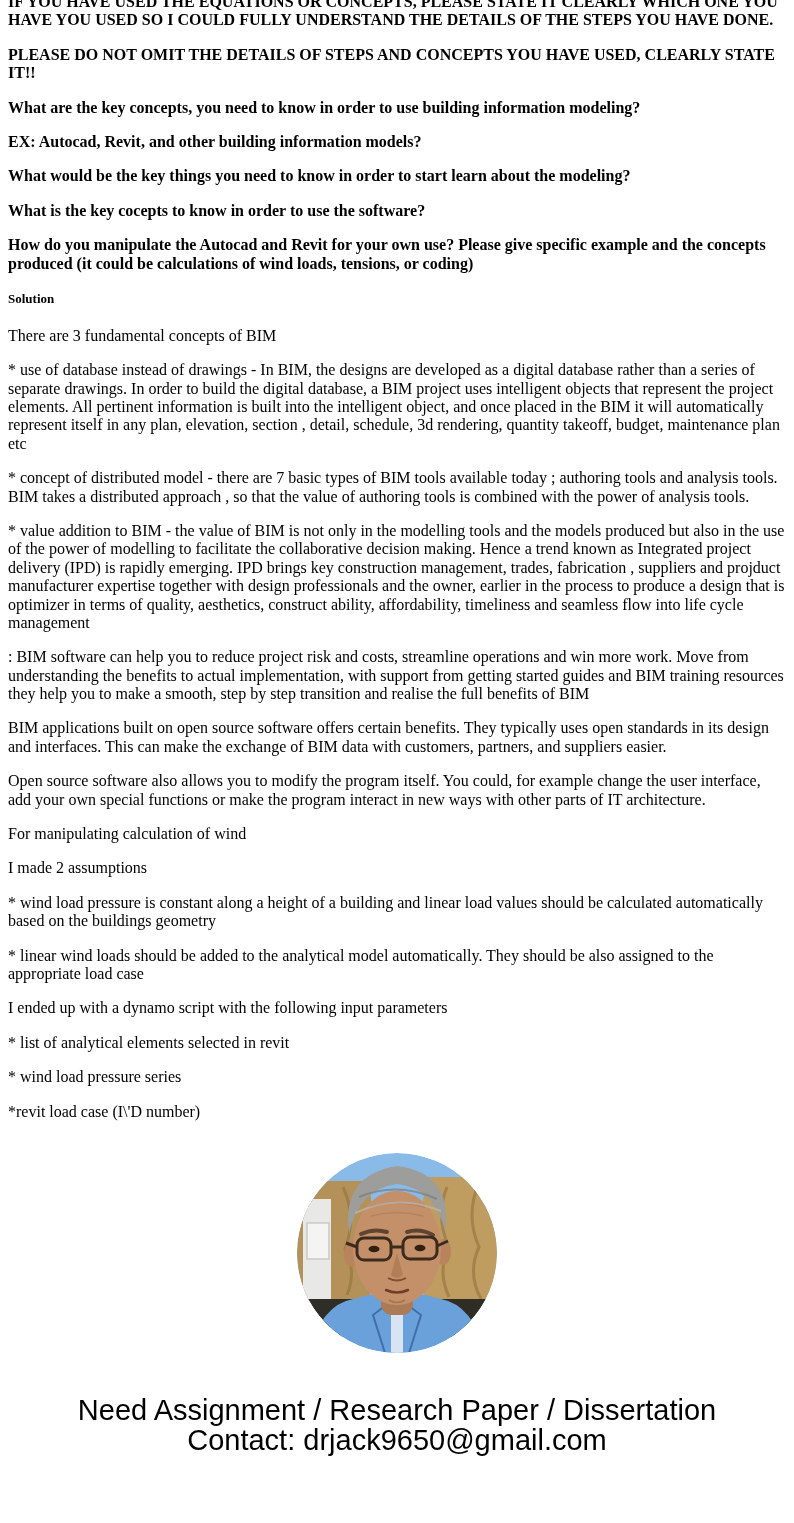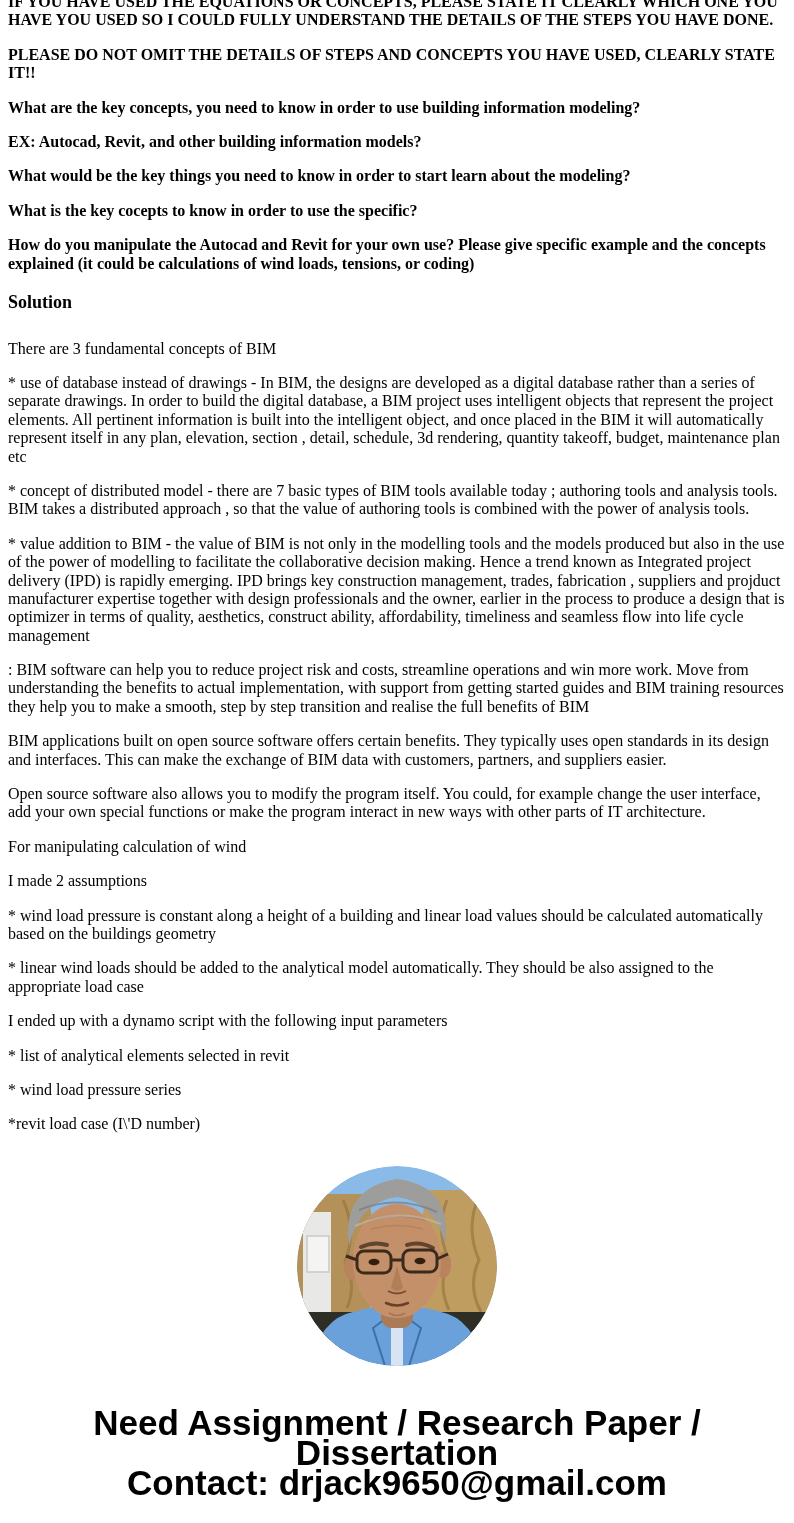--- a/index.html
+++ b/index.html
@@ -12,60 +12,60 @@
     background: #ffffff;
     color: #000000;
     font-family: "Liberation Serif", serif;
     font-size: 16px;
     line-height: 1.15;
   }
   p { margin: 16px 0; }
   .bold { font-weight: bold; }
   .first-clipped { margin-top: -7px; }
   h3.solution-heading {
-    font-size: 18px;
+    font-size: 13px;
     font-weight: bold;
-    margin: 19px 0 27px 0;
+    margin: 19px 0 20px 0;
     font-family: "Liberation Serif", serif;
   }
   .avatar-wrap {
     margin-top: 32px;
     text-align: center;
   }
   .avatar {
     width: 200px;
     height: 200px;
     border-radius: 50%;
     display: inline-block;
     overflow: hidden;
     vertical-align: top;
   }
   .avatar svg { display: block; width: 200px; height: 200px; }
   .footer {
     margin-top: 42px;
     text-align: center;
     font-family: "Liberation Sans", sans-serif;
-    font-weight: bold;
-    font-size: 35px;
+    font-weight: normal;
+    font-size: 29px;
     line-height: 30px;
     color: #000000;
   }
 </style>
 </head>
 <body>
 
 <div>
 
   <p class="bold first-clipped">IF YOU HAVE USED THE EQUATIONS OR CONCEPTS, PLEASE STATE IT CLEARLY WHICH ONE YOU HAVE YOU USED SO I COULD FULLY UNDERSTAND THE DETAILS OF THE STEPS YOU HAVE DONE.</p>
   <p class="bold">PLEASE DO NOT OMIT THE DETAILS OF STEPS AND CONCEPTS YOU HAVE USED, CLEARLY STATE IT!!</p>
   <p class="bold">What are the key concepts, you need to know in order to use building information modeling?</p>
   <p class="bold">EX: Autocad, Revit, and other building information models?</p>
   <p class="bold">What would be the key things you need to know in order to start learn about the modeling?</p>
-  <p class="bold">What is the key cocepts to know in order to use the specific?</p>
-  <p class="bold">How do you manipulate the Autocad and Revit for your own use? Please give specific example and the concepts explained (it could be calculations of wind loads, tensions, or coding)</p>
+  <p class="bold">What is the key cocepts to know in order to use the software?</p>
+  <p class="bold">How do you manipulate the Autocad and Revit for your own use? Please give specific example and the concepts produced (it could be calculations of wind loads, tensions, or coding)</p>
 
   <h3 class="solution-heading">Solution</h3>
 
   <p>There are 3 fundamental concepts of BIM</p>
   <p>* use of database instead of drawings - In BIM, the designs are developed as a digital database rather than a series of separate drawings. In order to build the digital database, a BIM project uses intelligent objects that represent the project elements. All pertinent information is built into the intelligent object, and once placed in the BIM it will automatically represent itself in any plan, elevation, section , detail, schedule, 3d rendering, quantity takeoff, budget, maintenance plan etc</p>
   <p>* concept of distributed model - there are 7 basic types of BIM tools available today ; authoring tools and analysis tools. BIM takes a distributed approach , so that the value of authoring tools is combined with the power of analysis tools.</p>
   <p>* value addition to BIM - the value of BIM is not only in the modelling tools and the models produced but also in the use of the power of modelling to facilitate the collaborative decision making. Hence a trend known as Integrated project delivery (IPD) is rapidly emerging. IPD brings key construction management, trades, fabrication , suppliers and projduct manufacturer expertise together with design professionals and the owner, earlier in the process to produce a design that is optimizer in terms of quality, aesthetics, construct ability, affordability, timeliness and seamless flow into life cycle management</p>
   <p>: BIM software can help you to reduce project risk and costs, streamline operations and win more work. Move from understanding the benefits to actual implementation, with support from getting started guides and BIM training resources they help you to make a smooth, step by step transition and realise the full benefits of BIM</p>
   <p>BIM applications built on open source software offers certain benefits. They typically uses open standards in its design and interfaces. This can make the exchange of BIM data with customers, partners, and suppliers easier.</p>
   <p>Open source software also allows you to modify the program itself. You could, for example change the user interface, add your own special functions or make the program interact in new ways with other parts of IT architecture.</p>

